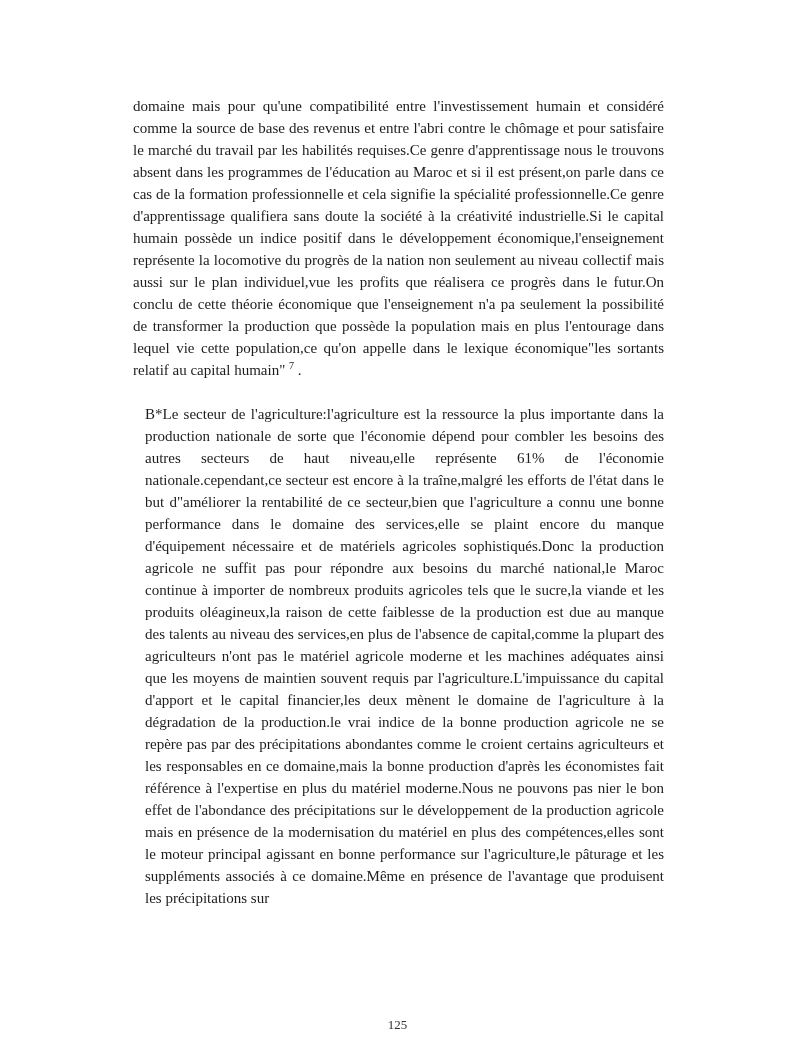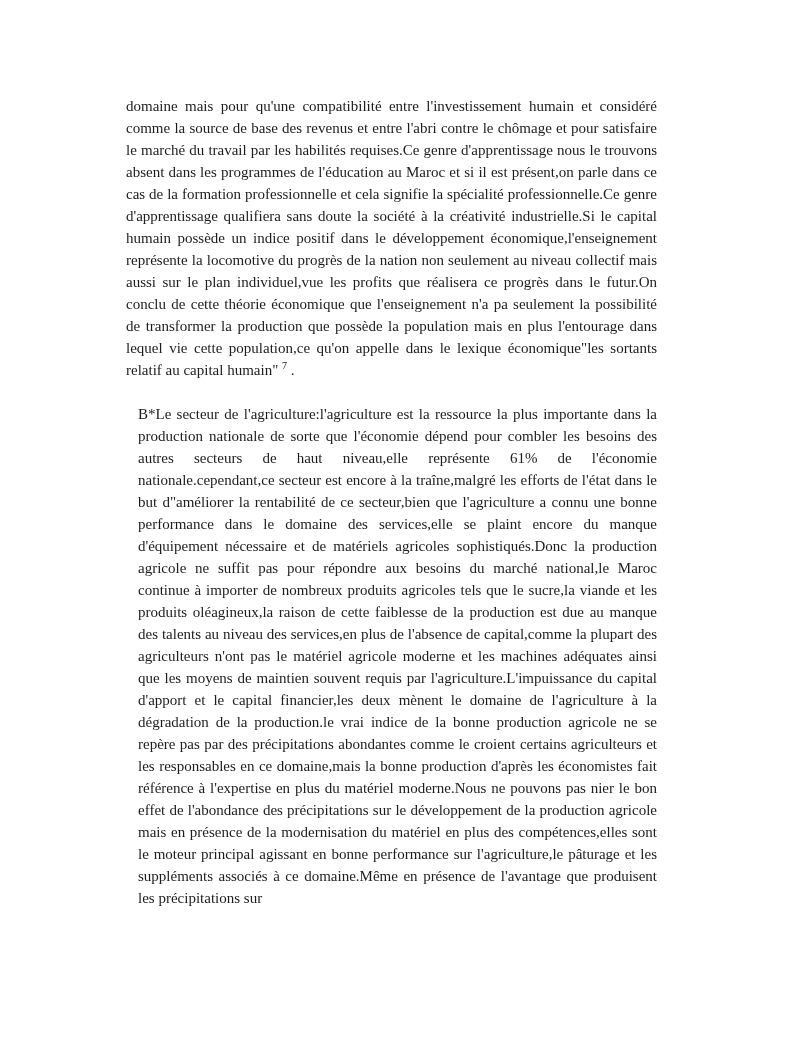--- a/index.html
+++ b/index.html
@@ -11,21 +11,21 @@
     position: relative;
     width: 795px;
     height: 1063px;
     background: #ffffff;
     font-family: "Liberation Serif", serif;
     color: #1c1c1c;
     overflow: hidden;
   }
   .text-block {
     position: absolute;
-    left: 126px;
+    left: 133px;
     top: 95px;
     width: 531px;
     font-size: 15px;
     line-height: 22px;
     text-align: justify;
     text-justify: inter-word;
   }
   .paragraph {
     margin: 0;
   }
@@ -49,13 +49,14 @@
   }
 </style>
 </head>
 <body>
 
 <div class="page">
   <div class="text-block">
     <p class="paragraph"><span>domaine mais pour qu'une compatibilité entre l'investissement humain et considéré comme la source de base des revenus et entre l'abri contre le chômage et pour satisfaire le marché du travail par les habilités requises.Ce genre d'apprentissage nous le trouvons absent dans les programmes de l'éducation au Maroc et si il est présent,on parle dans ce cas de la formation professionnelle et cela signifie la spécialité professionnelle.Ce genre d'apprentissage qualifiera sans doute la société à la créativité industrielle.Si le capital humain possède un indice positif dans le développement économique,l'enseignement représente la locomotive du progrès de la nation non seulement au niveau collectif mais aussi sur le plan individuel,vue les profits que réalisera ce progrès dans le futur.On conclu de cette théorie économique que l'enseignement n'a pa seulement la possibilité de transformer la production que possède la population mais en plus l'entourage dans lequel vie cette population,ce qu'on appelle dans le lexique économique"les sortants relatif au capital humain" </span><sup class="fn">7</sup><span> .</span></p>
     <p class="paragraph para-gap">B*Le secteur de l'agriculture:l'agriculture est la ressource la plus importante dans la production nationale de sorte que l'économie dépend pour combler les besoins des autres secteurs de haut niveau,elle représente 61% de l'économie nationale.cependant,ce secteur est encore à la traîne,malgré les efforts de l'état dans le but d"améliorer la rentabilité de ce secteur,bien que l'agriculture a connu une bonne performance dans le domaine des services,elle se plaint encore du manque d'équipement nécessaire et de matériels agricoles sophistiqués.Donc la production agricole ne suffit pas pour répondre aux besoins du marché national,le Maroc continue à importer de nombreux produits agricoles tels que le sucre,la viande et les produits oléagineux,la raison de cette faiblesse de la production est due au manque des talents au niveau des services,en plus de l'absence de capital,comme la plupart des agriculteurs n'ont pas le matériel agricole moderne et les machines adéquates ainsi que les moyens de maintien souvent requis par l'agriculture.L'impuissance du capital d'apport et le capital financier,les deux mènent le domaine de l'agriculture à la dégradation de la production.le vrai indice de la bonne production agricole ne se repère pas par des précipitations abondantes comme le croient certains agriculteurs et les responsables en ce domaine,mais la bonne production d'après les économistes fait référence à l'expertise en plus du matériel moderne.Nous ne pouvons pas nier le bon effet de l'abondance des précipitations sur le développement de la production agricole mais en présence de la modernisation du matériel en plus des compétences,elles sont le moteur principal agissant en bonne performance sur l'agriculture,le pâturage et les suppléments associés à ce domaine.Même en présence de l'avantage que produisent les précipitations sur</p>
   </div>
+  <div class="page-number">125</div>
 </div>
 
 </body></html>

